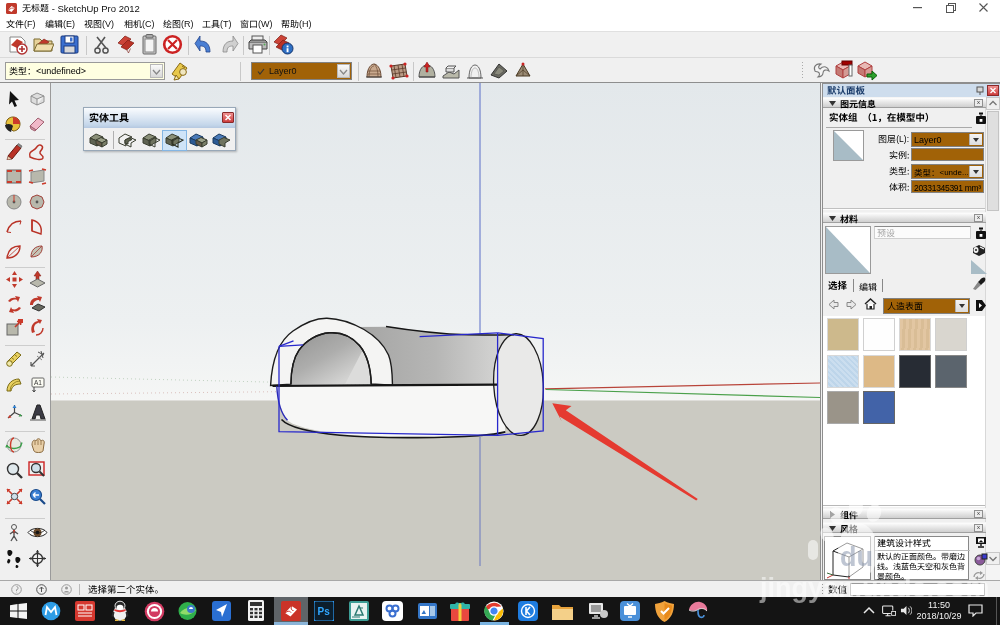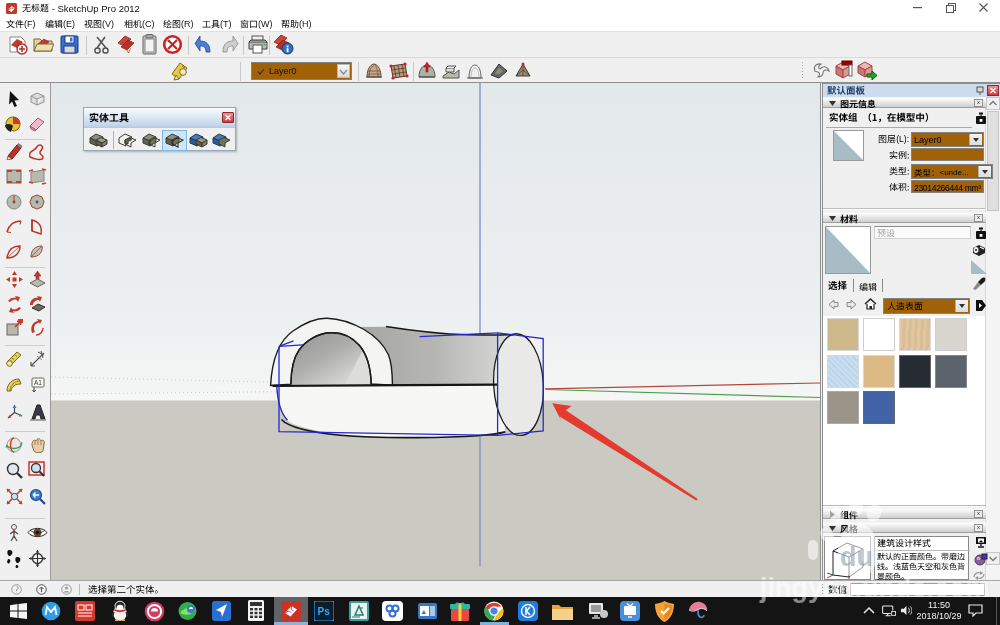--- a/index.html
+++ b/index.html
@@ -245,20 +245,34 @@
  <svg class="ic" style="left:273px;top:2px" width="21" height="21" viewBox="0 0 21 21">
       <path d="M1 8 L8 1 L14 4 L7 11 Z" fill="#cc4438" stroke="#7c1d14" stroke-width=".7"></path>
       <path d="M3 13 L10 6 L16 9 L9 16 Z" fill="#b93226" stroke="#7c1d14" stroke-width=".7"></path>
       <circle cx="14.5" cy="14.5" r="5.5" fill="#2e6fc4" stroke="#15346a"></circle>
       <rect x="13.6" y="11.5" width="1.9" height="1.9" fill="#fff"></rect>
       <rect x="13.6" y="14.2" width="1.9" height="4" fill="#fff"></rect>
     </svg>
 </div>
 
 <div class="abs" style="left:0;top:57px;width:1000px;height:26px;background:#f0f0f0;border-top:1px solid #dadada">
+ <div class="abs" style="left:5px;top:4px;width:160px;height:18px;background:#ffffe1;border:1px solid #9a9a9a">
+  <div class="abs" style="left:3px;top:3px"><svg style="display:inline-block;vertical-align:top;" width="27.0" height="11.2" viewBox="0 0 3000 1250">
+          <g fill="#000" transform="translate(0,940) scale(1,-1)">
+            <use href="#g7c7b" x="0"></use>
+            <use href="#g578b" x="1000"></use>
+            <use href="#gff1a" x="2000"></use>
+          </g>
+        </svg><span style="font-size:9px;vertical-align:top">&lt;undefined&gt;</span></div>
+  <div class="abs" style="right:1px;top:1px;width:13px;height:14px;background:linear-gradient(#fafafa,#d8d8d8);border:1px solid #b8b8b8">
+        <svg width="9" height="6" style="margin:4px 0 0 1px" viewBox="0 0 9 6">
+          <path d="M1 1 L4.5 5 L8 1" stroke="#888" fill="none" stroke-width="1.3"></path>
+        </svg>
+      </div>
+ </div>
  <svg class="ic" style="left:170px;top:3px" width="19" height="20" viewBox="0 0 19 20">
       <path d="M2 13 L10 2 L17 7 L9 18 Z" fill="#e8c84a" stroke="#8a6a14"></path>
       <path d="M9 18 L4 19 L6 14 Z" fill="#f4e8b0" stroke="#8a6a14"></path>
       <path d="M12 5 l3 2" stroke="#8a6a14"></path>
       <circle cx="13" cy="11" r="3.4" fill="#f0e6c0" stroke="#8a6a14"></circle>
     </svg>
  <div class="sep1" style="left:240px"></div>
  <div class="combo" style="left:251px;top:4px;width:101px;height:18px">
   <svg class="ic" style="left:5px;top:5px" width="8" height="7" viewBox="0 0 8 7">
         <path d="M1 3.5 L3 6 L7 1" stroke="#333" fill="none" stroke-width="1.2"></path>
@@ -701,39 +715,39 @@
         </g>
       </svg></div>
  <div class="combo" style="left:88px;top:64px;width:73px;height:13px"></div>
  <div class="abs" style="left:62px;top:82px;width:24px;text-align:right"><svg style="display:inline-block;vertical-align:top;" width="20.5" height="11.2" viewBox="0 0 2278 1250">
         <g fill="#000" transform="translate(0,940) scale(1,-1)">
           <use href="#g7c7b" x="0"></use>
           <use href="#g578b" x="1000"></use>
           <use href="#g3a" x="2000"></use>
         </g>
       </svg></div>
- <div class="combo" style="left:88px;top:80px;width:82px;height:15px">
+ <div class="combo" style="left:88px;top:80px;width:73px;height:15px">
       <div class="abs" style="left:2px;top:3px"><svg style="display:inline-block;vertical-align:top;" width="25.5" height="10.6" viewBox="0 0 3000 1250">
           <g fill="#000" transform="translate(0,940) scale(1,-1)">
             <use href="#g7c7b" x="0"></use>
             <use href="#g578b" x="1000"></use>
             <use href="#gff1a" x="2000"></use>
           </g>
         </svg><span style="font-size:8px;vertical-align:top">&lt;unde...</span></div>
       <div class="cbtn"></div>
     </div>
  <div class="abs" style="left:62px;top:98px;width:24px;text-align:right"><svg style="display:inline-block;vertical-align:top;" width="20.5" height="11.2" viewBox="0 0 2278 1250">
         <g fill="#000" transform="translate(0,940) scale(1,-1)">
           <use href="#g4f53" x="0"></use>
           <use href="#g79ef" x="1000"></use>
           <use href="#g3a" x="2000"></use>
         </g>
       </svg></div>
  <div class="combo" style="left:88px;top:96px;width:73px;height:13px">
-      <div class="abs" style="left:2px;top:2px;font-size:8.5px;letter-spacing:-.3px">23014266444 mm³</div>
+      <div class="abs" style="left:2px;top:2px;font-size:8.5px;letter-spacing:-.3px">20331345391 mm³</div>
     </div>
  <div class="abs" style="left:0;top:124px;width:162px;height:2px;border-top:1px solid #c0c0c0;border-bottom:1px solid #fdfdfd"></div>
 
  <div class="hdr" style="top:128px">
       <svg class="ic" style="left:6px;top:3px" width="7" height="5" viewBox="0 0 7 5">
         <path d="M0 0 h7 l-3.5 5 Z" fill="#333"></path>
       </svg>
       <div class="abs" style="left:17px;top:1px"><svg style="display:inline-block;vertical-align:top;" width="18.0" height="11.2" viewBox="0 0 2000 1250">
           <g fill="#000" transform="translate(0,940) scale(1,-1)">
             <use href="#b6750" x="0"></use>

